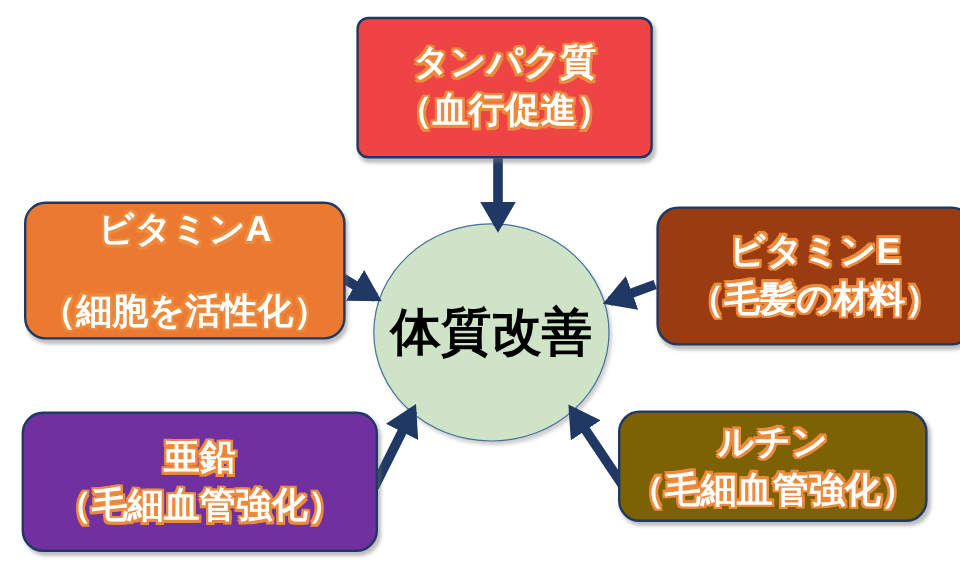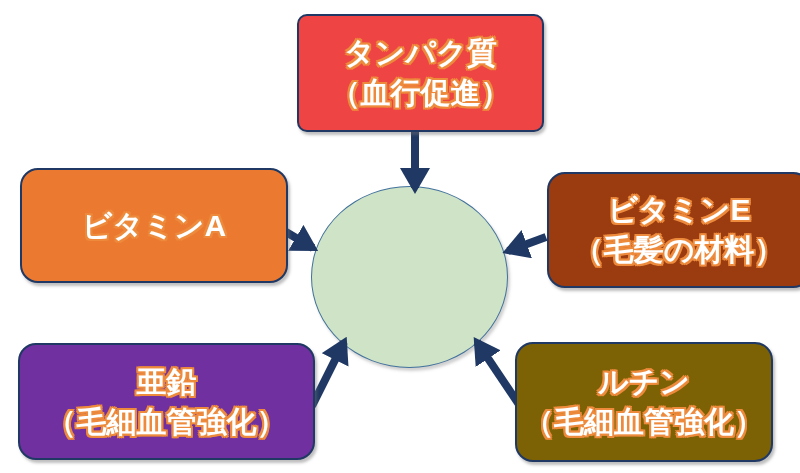--- a/index.html
+++ b/index.html
@@ -29,21 +29,21 @@
     white-space: nowrap;
     text-shadow:
       -2px -2px 0 var(--text-outline), 0 -2px 0 var(--text-outline), 2px -2px 0 var(--text-outline),
       -2px 0 0 var(--text-outline), 2px 0 0 var(--text-outline),
       -2px 2px 0 var(--text-outline), 0 2px 0 var(--text-outline), 2px 2px 0 var(--text-outline);
   }
   .node-protein  { left: 297px; top: 14px;  width: 247px; height: 118px; }
   .node-vitamin-a{ left: 20px;  top: 168px; width: 268px; height: 115px; }
   .node-vitamin-e{ left: 547px; top: 172px; width: 264px; height: 116px; }
   .node-zinc     { left: 18px;  top: 343px; width: 297px; height: 117px; }
-  .node-rutin    { left: 515px; top: 342px; width: 258px; height: 120px; }
+  .node-rutin    { left: 515px; top: 342px; width: 258px; height: 93px; }
 
   #center-circle {
     position: absolute;
     left: 311px; top: 186px;
     width: 197px; height: 182px;
     border: 1.5px solid;
     border-radius: 50%;
     box-sizing: border-box;
     display: flex;
     flex-direction: column;
@@ -66,20 +66,21 @@
   }
   .arrow-line { stroke: var(--arrow, #1F3864); stroke-width: 8; }
   #arrowhead polygon { fill: var(--arrow, #1F3864); }
 </style>
 </head>
 <body>
 
 <div id="canvas">
 
   <div id="center-circle" style="background-color: rgb(207, 227, 198); border-color: rgb(65, 113, 156);">
+    <span class="cline">体質改善</span>
   </div>
 
   <svg id="arrows-layer" viewBox="0 0 800 473" xmlns="http://www.w3.org/2000/svg" aria-hidden="true">
     <defs>
       <marker id="arrowhead" markerUnits="userSpaceOnUse" markerWidth="26" markerHeight="30" refX="20" refY="15" orient="auto">
         <polygon points="0,0 26,15 0,30"></polygon>
       </marker>
     </defs>
     <line class="arrow-line" x1="415" y1="132" x2="415" y2="188" marker-end="url(#arrowhead)"></line>
     <line class="arrow-line" x1="286" y1="232" x2="313" y2="248" marker-end="url(#arrowhead)"></line>
@@ -88,20 +89,21 @@
     <line class="arrow-line" x1="520" y1="406" x2="477" y2="342" marker-end="url(#arrowhead)"></line>
   </svg>
 
   <div class="node node-protein" style="background-color: #ef4444; border-radius: 10px;">
     <span class="line">タンパク質</span>
     <span class="line">（血行促進）</span>
   </div>
 
   <div class="node node-vitamin-a" style="background-color: rgb(235, 122, 48); gap: 28px;">
     <span class="line">ビタミンA</span>
+    <span class="line">（細胞を活性化）</span>
   </div>
 
   <div class="node node-vitamin-e" style="background-color: rgb(154, 59, 16);">
     <span class="line">ビタミンE</span>
     <span class="line">（毛髪の材料）</span>
   </div>
 
   <div class="node node-zinc" style="background-color: rgb(112, 48, 160);">
     <span class="line">亜鉛</span>
     <span class="line">（毛細血管強化）</span>

